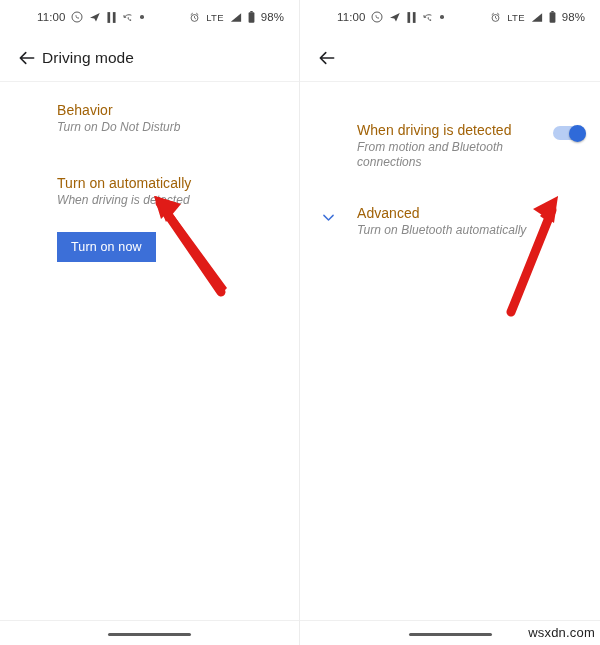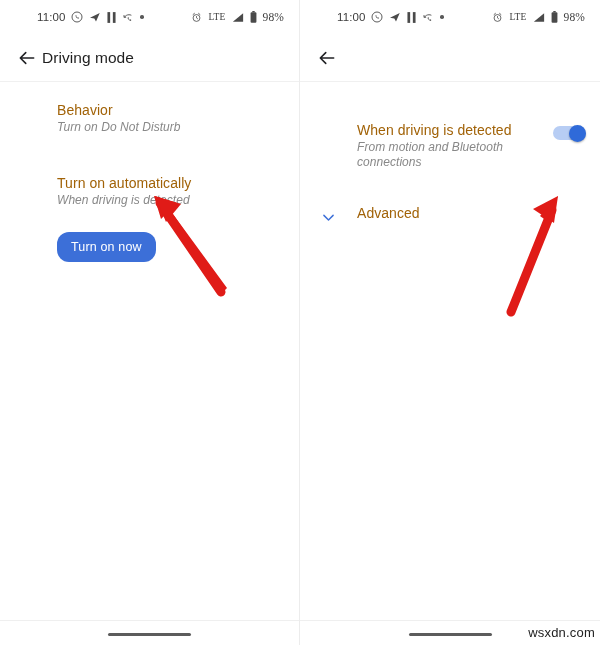--- a/index.html
+++ b/index.html
@@ -36,21 +36,21 @@
     padding: 0 12px 0 10px;
     box-sizing: border-box;
     color: #3c3c3c;
   }
   .status-left, .status-right {
     display: flex;
     align-items: center;
     gap: 6px;
   }
   .status-left { margin-left: 27px; }
-  .status-right { margin-right: 3px; font-family: Liberation Serif, serif; }
+  .status-right { margin-right: 3px; }
   .clock {
     font-size: 11.5px;
     letter-spacing: .1px;
     color: #3c3c3c;
   }
   .sb-ico { display: flex; align-items: center; }
   .sb-ico svg { display: block; }
   .lte {
     font-size: 9.5px;
     letter-spacing: .2px;
@@ -152,21 +152,21 @@
   .toggle.on .knob { left: 16px; background: #2f6ad9; box-shadow: 0 1px 2px rgba(0,0,0,.3); }
 
   
   .btn-wrap { padding: 16px 0 0 57px; }
   .btn-primary {
     display: inline-block;
     background: #3c6fd8;
     color: #ffffff;
     font-size: 12.5px;
     border: none;
-    border-radius: 12px;
+    border-radius: 0;
     padding: 8px 14px;
     cursor: pointer;
     letter-spacing: .15px;
     font-family: "Liberation Sans", sans-serif;
   }
 
   
   .navbar {
     position: absolute;
     left: 0; right: 0; bottom: 0;
@@ -393,20 +393,21 @@
       <div class="row" style="margin-top:18px;">
         <div class="row-lead">
           <span>
             <svg width="17" height="17" viewBox="0 0 24 24">
                 <path d="M5.5 9 12 15.5 18.5 9" fill="none" stroke="#3c6fd8" stroke-width="2" stroke-linecap="round" stroke-linejoin="round"></path>
               </svg>
           </span>
         </div>
         <div class="row-text">
           <div class="row-title">Advanced</div>
+          <div class="row-sub">Turn on Bluetooth automatically</div>
         </div>
       </div>
     </div>
 
     <div class="arrow-layer">
       <svg width="300" height="645" viewBox="0 0 300 645">
         <g>
           <path d="M211 312 L252 210" stroke="#e01b17" stroke-width="9" stroke-linecap="round"></path>
           <path d="M258 196 L254 223 L233 209 Z" fill="#e01b17"></path>
           <path d="M258 196 L240 216 L247 221 Z" fill="#e01b17"></path>

